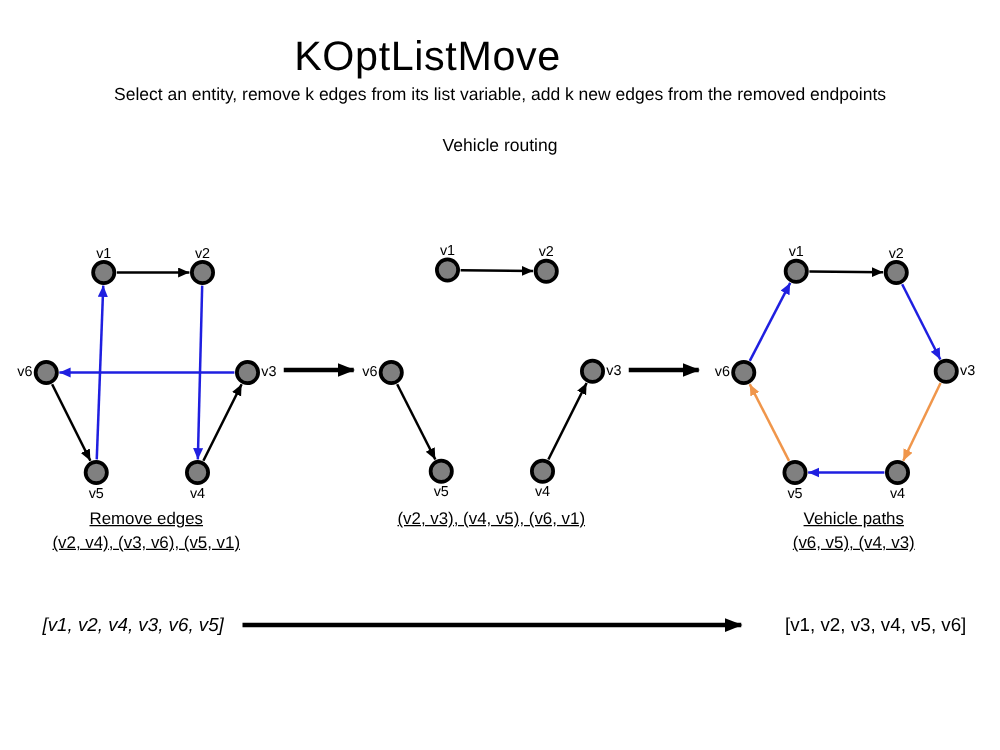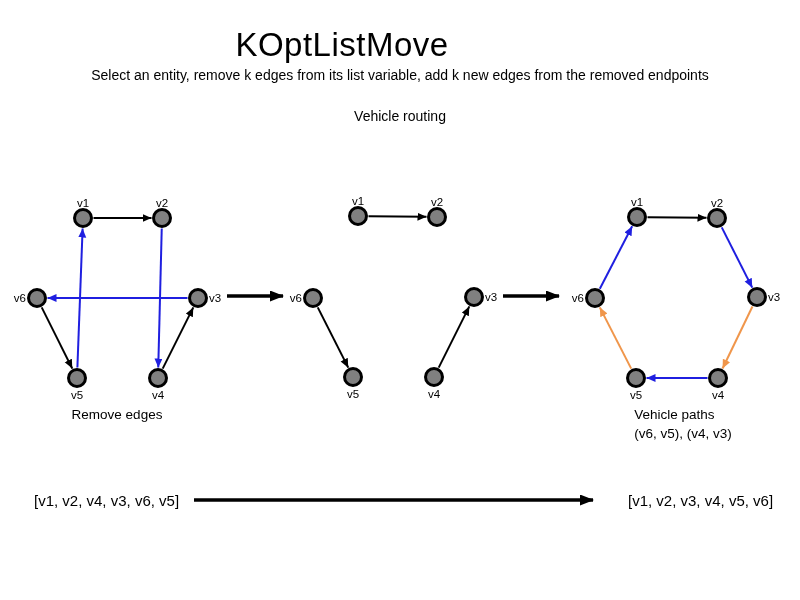--- a/index.html
+++ b/index.html
@@ -18,22 +18,22 @@
   #usecase{
     position:absolute;left:0;top:108px;width:800px;text-align:center;
     font-size:14px;line-height:17px;
   }
   #diagram{position:absolute;left:0;top:0;}
   #labels{position:absolute;left:0;top:0;width:800px;height:576px;pointer-events:none;}
   .node-label{
     position:absolute;font-size:11.5px;line-height:12px;white-space:nowrap;
   }
   .caption{
-    position:absolute;top:405px;transform:translateX(-50%);
-    font-size:13.5px;line-height:19px;white-space:nowrap;
+    position:absolute;top:405px;transform:translateX(-50%);text-align:center;
+    font-size:13.5px;line-height:19px;white-space:nowrap;text-decoration:underline;
   }
   .listtext{
     position:absolute;top:492px;font-size:15px;line-height:17px;white-space:nowrap;
   }
 </style>
 </head>
 <body>
 
 <svg id="diagram" width="800" height="600" viewBox="0 0 800 600">
     <defs>
@@ -108,22 +108,24 @@
     <div class="node-label" style="left: 636px; top: 388.5px; transform: translateX(-50%);">v5</div>
     <div class="node-label" style="left: 584px; top: 298px; transform: translate(-100%, -50%);">v6</div>
   </div>
 
 <div id="page-title">KOptListMove</div>
 <div id="subtitle">Select an entity, remove k edges from its list variable, add k new edges from the removed endpoints</div>
 <div id="usecase">Vehicle routing</div>
 
 <div class="caption" id="caption-remove" style="left: 117px;">
   <div>Remove edges</div>
+  <div>(v2, v4), (v3, v6), (v5, v1)</div>
 </div>
 <div class="caption" id="caption-add" style="left: 393px;">
+  <div>(v2, v3), (v4, v5), (v6, v1)</div>
 </div>
 <div class="caption" id="caption-reverse" style="left: 683px;">
   <div>Vehicle paths</div>
   <div>(v6, v5), (v4, v3)</div>
 </div>
 
-<div class="listtext" id="list-before" style="left: 34px;">[v1, v2, v4, v3, v6, v5]</div>
+<div class="listtext" id="list-before" style="left: 34px; font-style: italic;">[v1, v2, v4, v3, v6, v5]</div>
 <div class="listtext" id="list-after" style="left: 628px;">[v1, v2, v3, v4, v5, v6]</div>
 
 </body></html>

